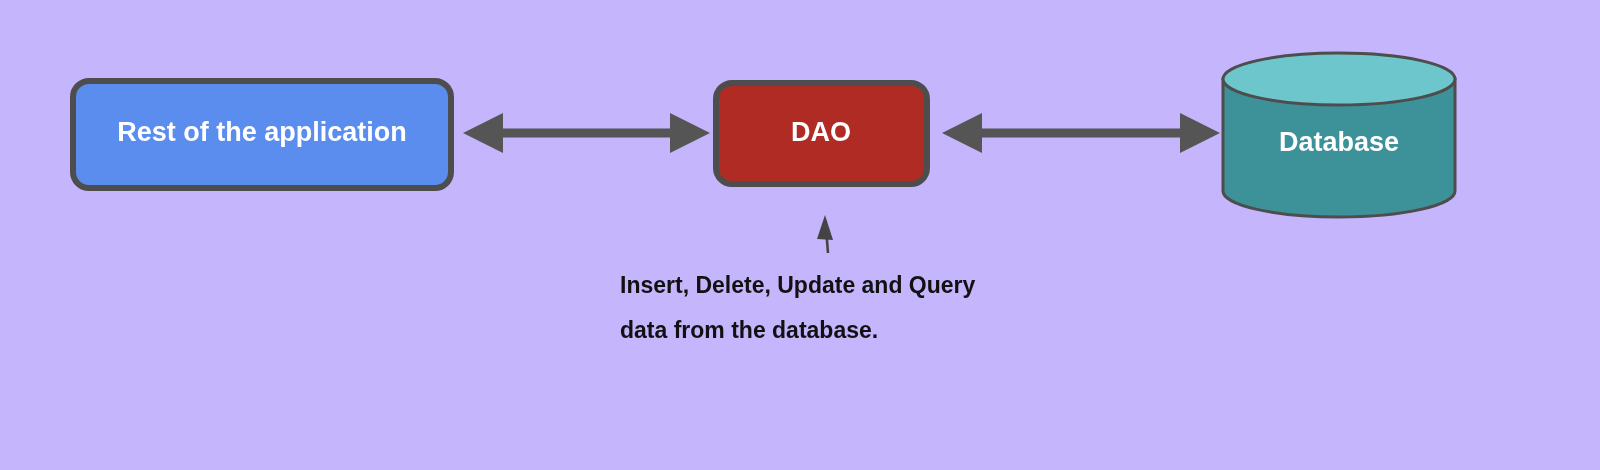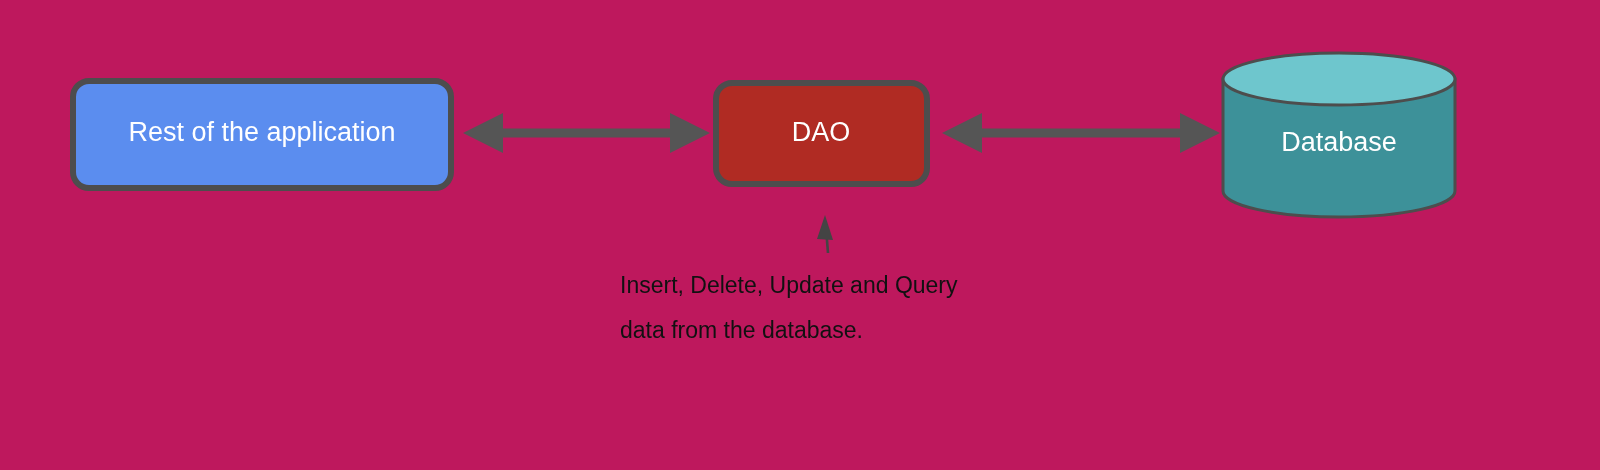--- a/index.html
+++ b/index.html
@@ -12,21 +12,22 @@
     width: 1600px;
     height: 470px;
     overflow: hidden;
     font-family: "Liberation Sans", sans-serif;
     -webkit-font-smoothing: antialiased;
   }
   #canvas {
     position: relative;
     width: 1600px;
     height: 470px;
-    background: #be185d;
+    background: #c4b5fd;
+    font-weight: bold;
   }
   #diagram-svg {
     position: absolute;
     left: 0;
     top: 0;
     width: 1600px;
     height: 470px;
     display: block;
   }
   .node-label {

